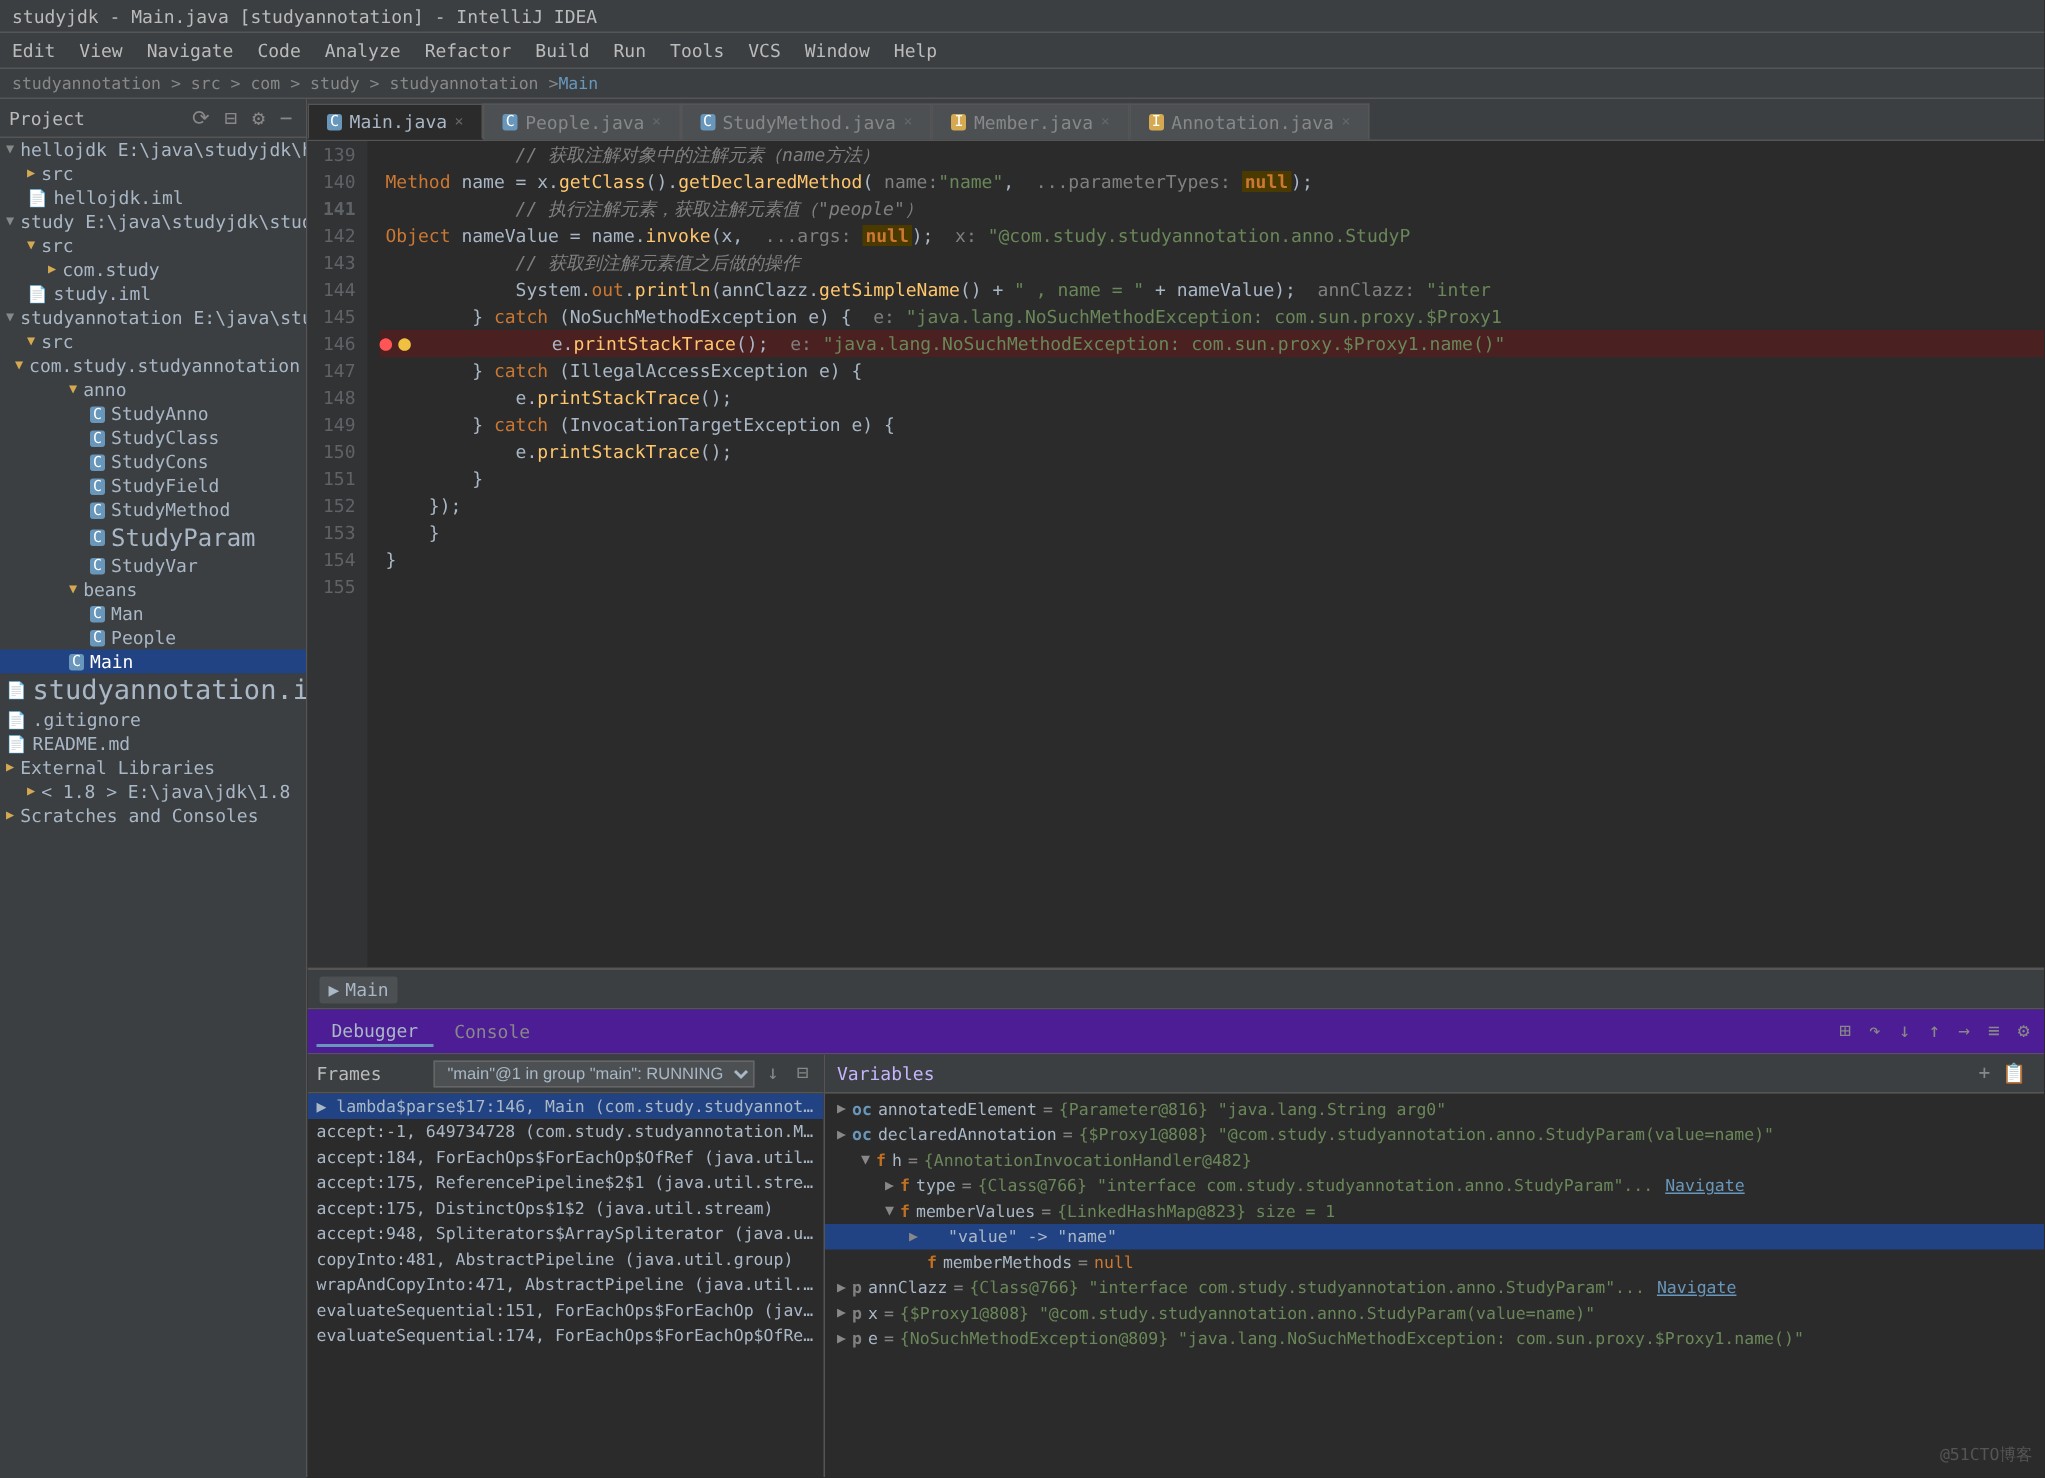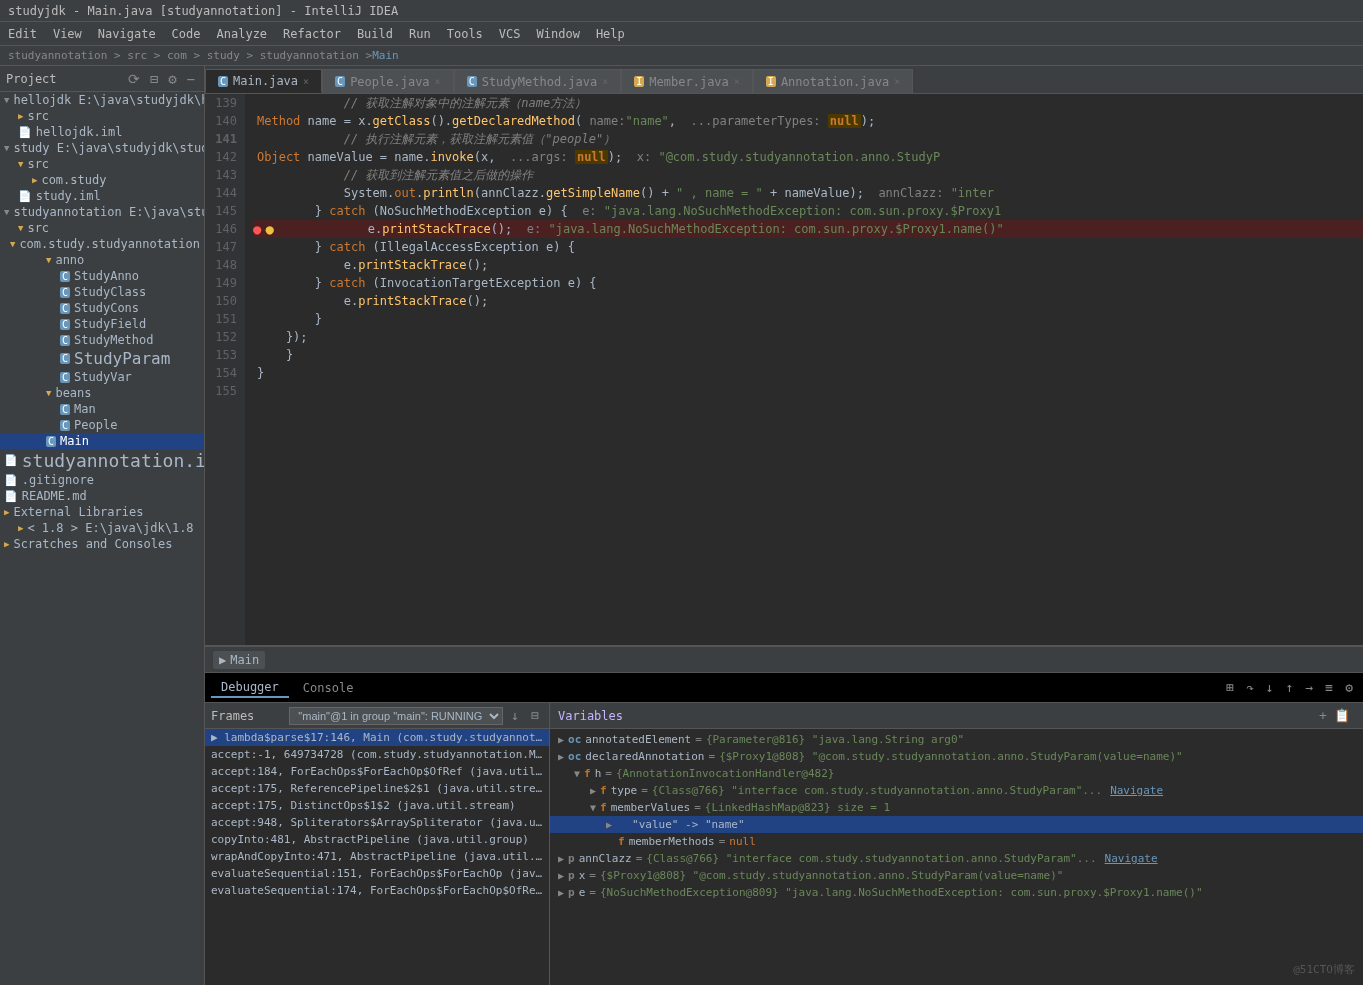--- a/index.html
+++ b/index.html
@@ -266,21 +266,21 @@
     .var-name { color: #a9b7c6; }
     .var-eq { color: #808080; margin: 0 4px; }
     .var-val { color: #6a8759; }
     .var-val-null { color: #cc7832; }
     .navigate-link { color: #6897bb; margin-left: 8px; font-size: 11px; cursor: pointer; text-decoration: underline; }
 
     
     #debugger-toolbar {
       display: flex;
       align-items: center;
-      background: #000000;
+      background: #4c1d95;
       border-bottom: 1px solid #555;
       padding: 2px 6px;
       gap: 4px;
       height: 30px;
     }
     .dbg-btn {
       color: #888;
       cursor: pointer;
       font-size: 13px;
       padding: 2px 4px;

